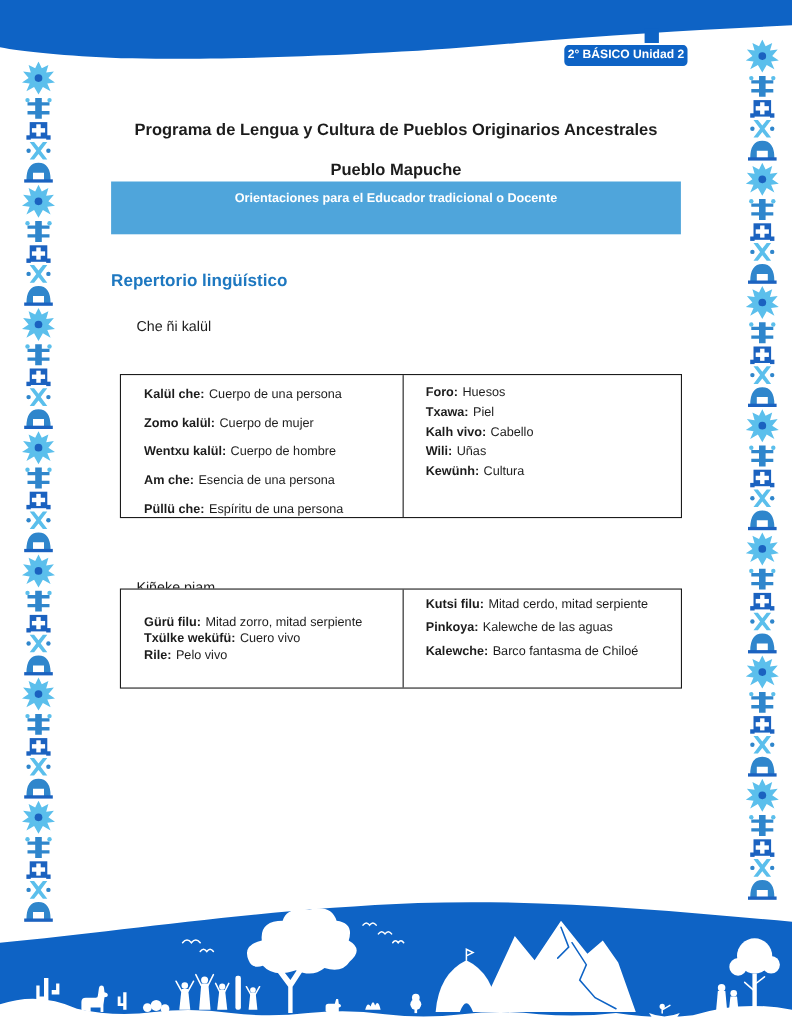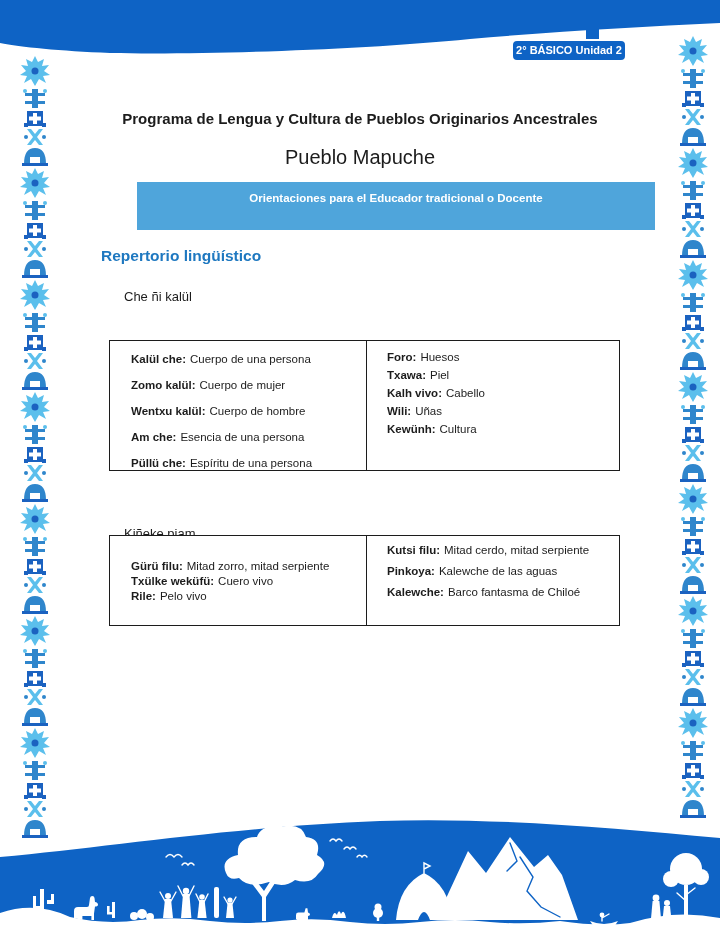--- a/index.html
+++ b/index.html
@@ -37,24 +37,24 @@
   
   .totem-border{z-index:0}
   #totem-left{left:19px;top:56px}
   #totem-right{left:677px;top:36px}
   .t-light{fill:var(--totem-light)}
   .t-mid{fill:var(--totem-mid)}
   .t-dark{fill:var(--totem-dark)}
 
   
   #doc-title{top:110px;left:60px;width:600px;text-align:center;font-size:15px;font-weight:bold}
-  #doc-subtitle{top:146px;left:60px;width:600px;text-align:center;font-size:20px;font-weight:normal}
+  #doc-subtitle{top:146px;left:60px;width:600px;text-align:center;font-size:15px;font-weight:bold}
   #section-banner{
-    top:182px;left:101px;width:518px;height:48px;background:var(--banner-blue);
-    color:#fff;font-weight:bold;font-size:11.5px;text-align:center;padding-top:10px;margin-left:36px;
+    top:165px;left:101px;width:518px;height:48px;background:var(--banner-blue);
+    color:#fff;font-weight:bold;font-size:11.5px;text-align:center;padding-top:10px;
   }
   #section-heading{top:247px;left:101px;font-size:15.5px;font-weight:bold;color:var(--heading-blue)}
   .table-caption{left:124px;font-size:13px;font-weight:normal}
   #caption-1{top:289px}
   #caption-2{top:526px}
 
   
   .vtable{
     left:109px;width:511px;display:flex;background:#fff;
     border:1.6px solid #1c1c1c;font-size:11.5px;

